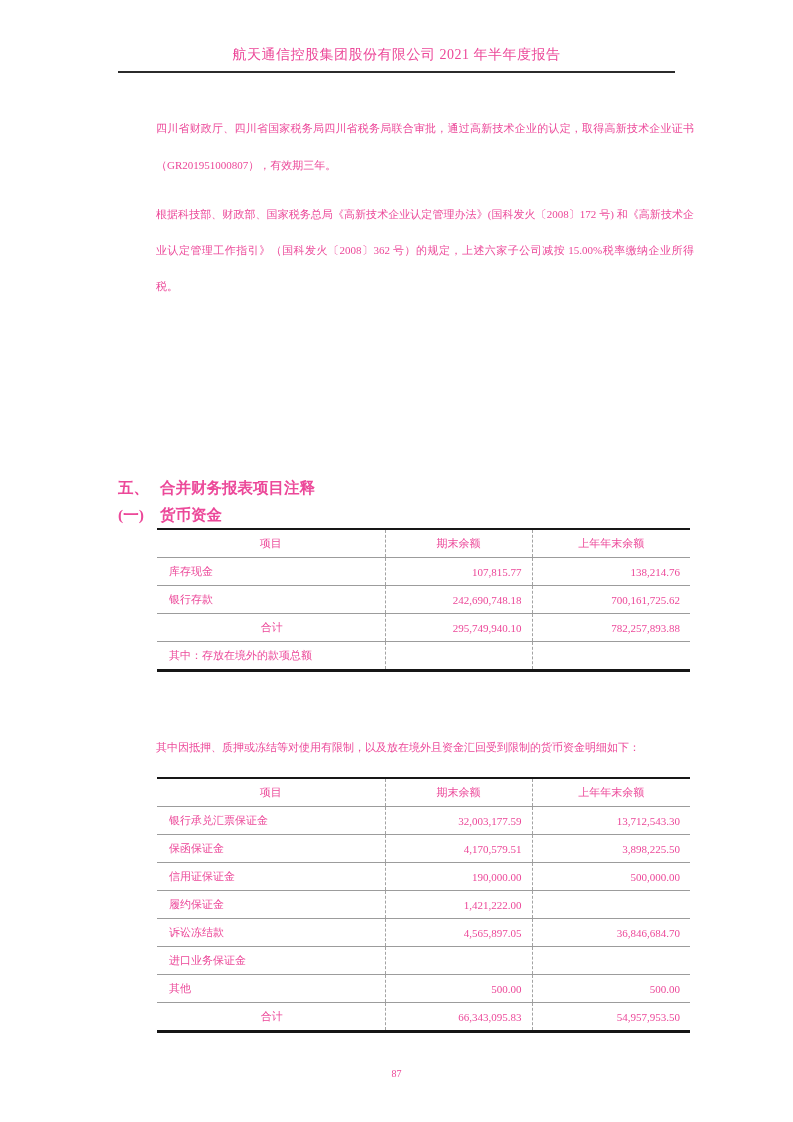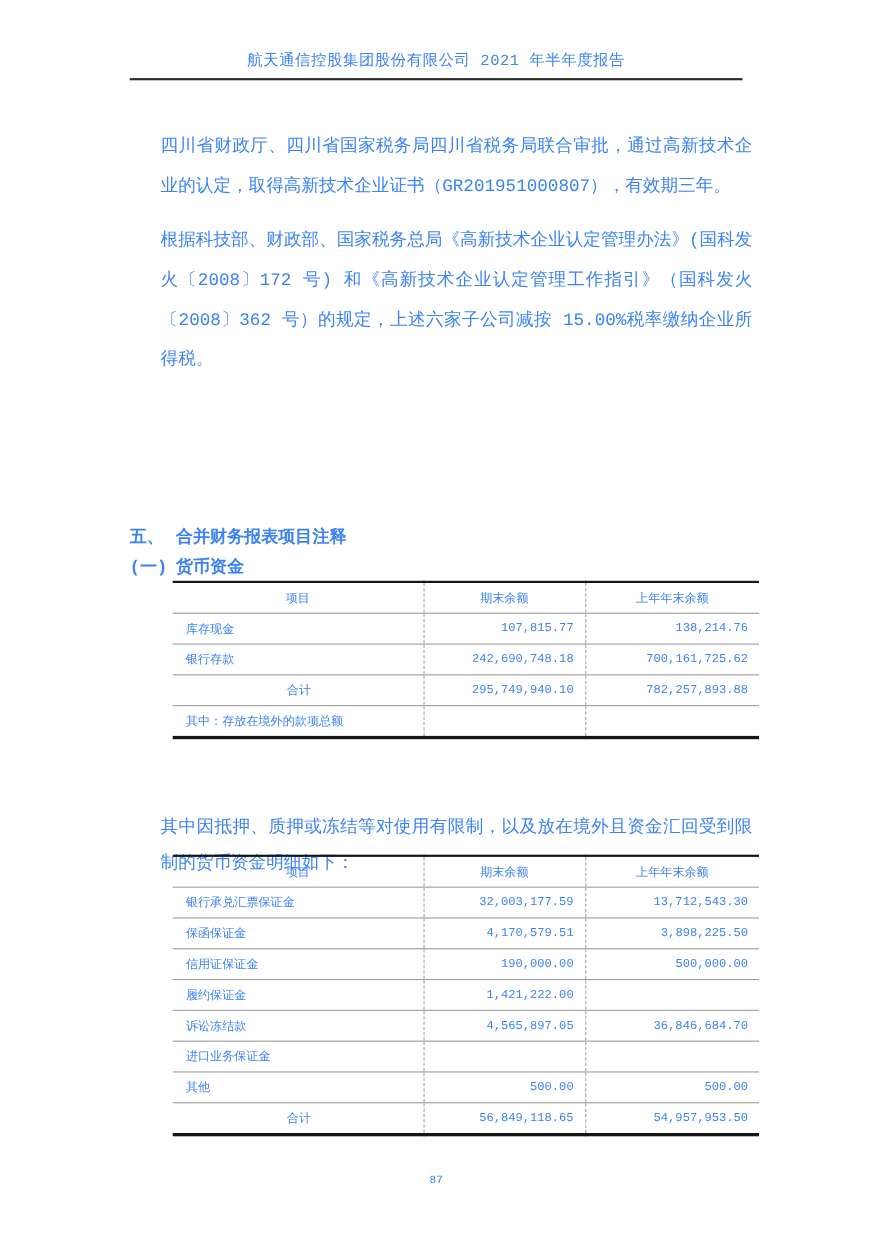--- a/index.html
+++ b/index.html
@@ -1,38 +1,38 @@
 <!DOCTYPE html>
 <html><head>
 <meta charset="utf-8">
 <style>
   html,body{margin:0;padding:0;background:#fff;}
   .page{
     position:relative;
     width:793px;height:1122px;
     background:#ffffff;
-    color:#3b82f6;
-    font-family:Liberation Mono, monospace;
+    color:#ec4899;
+    font-family:Liberation Serif, serif;
     overflow:hidden;
   }
   
   .doc-header{
     position:absolute;top:46px;left:118px;width:557px;
     text-align:center;
     font-size:14px;
     letter-spacing:0.5px;
     padding-bottom:7px;
     border-bottom:2px solid #2b2b2b;
     white-space:nowrap;
   }
   
   .body-block{
-    position:absolute;left:146px;width:538px;
+    position:absolute;left:156px;width:538px;
     text-align:justify;
-    font-size:16px;
+    font-size:11px;
   }
   .body-block p{margin:0;}
   #para1{top:99px;line-height:37px;}
   #para2{top:185px;line-height:36px;}
   #list-block{top:288px;line-height:30.5px;}
   #list-block .list-title{padding-left:6px;}
   #between-para{top:720px;line-height:33px;}
   
   .section-heading{
     position:absolute;left:118px;
@@ -174,21 +174,21 @@
         <td class="num c2"></td>
         <td class="num c3"></td>
       </tr>
       <tr>
         <td class="item c1">其他</td>
         <td class="num c2">500.00</td>
         <td class="num c3">500.00</td>
       </tr>
       <tr class="total-row">
         <td class="item c1">合计</td>
-        <td class="num c2">56,849,118.65</td>
+        <td class="num c2">66,343,095.83</td>
         <td class="num c3">54,957,953.50</td>
       </tr>
     </tbody>
   </table>
 
   <div class="page-footer">87</div>
 
 </div>
 
 </body></html>

